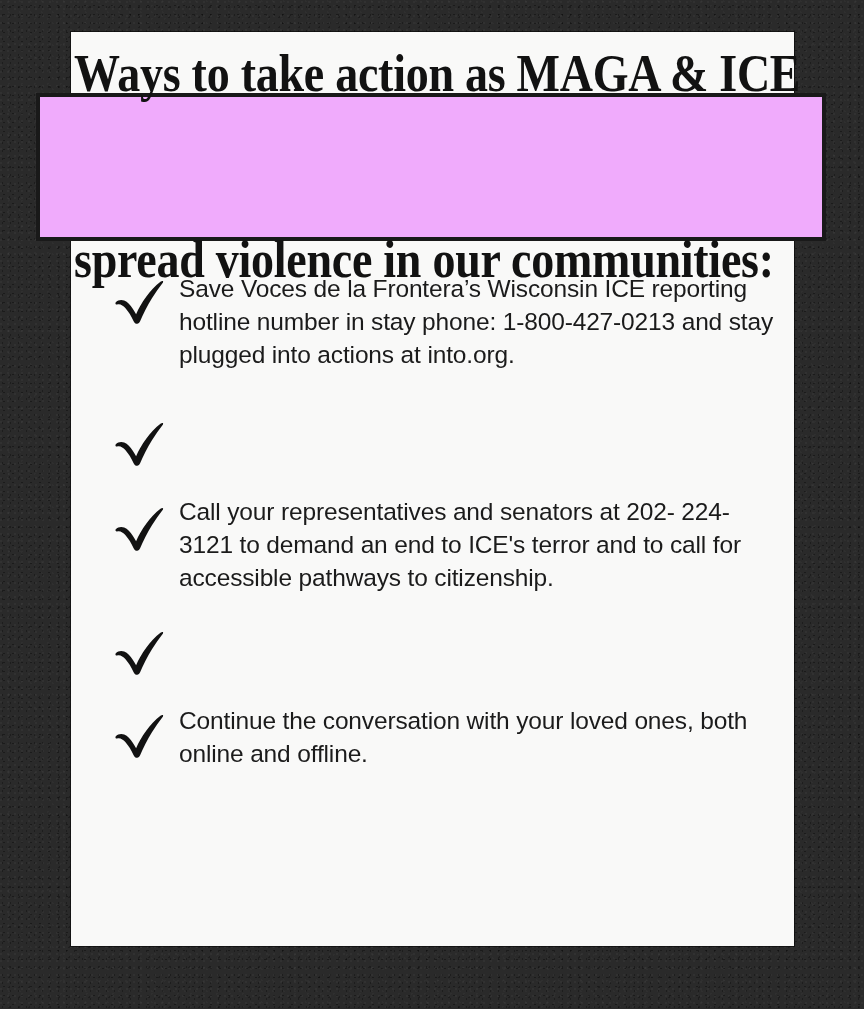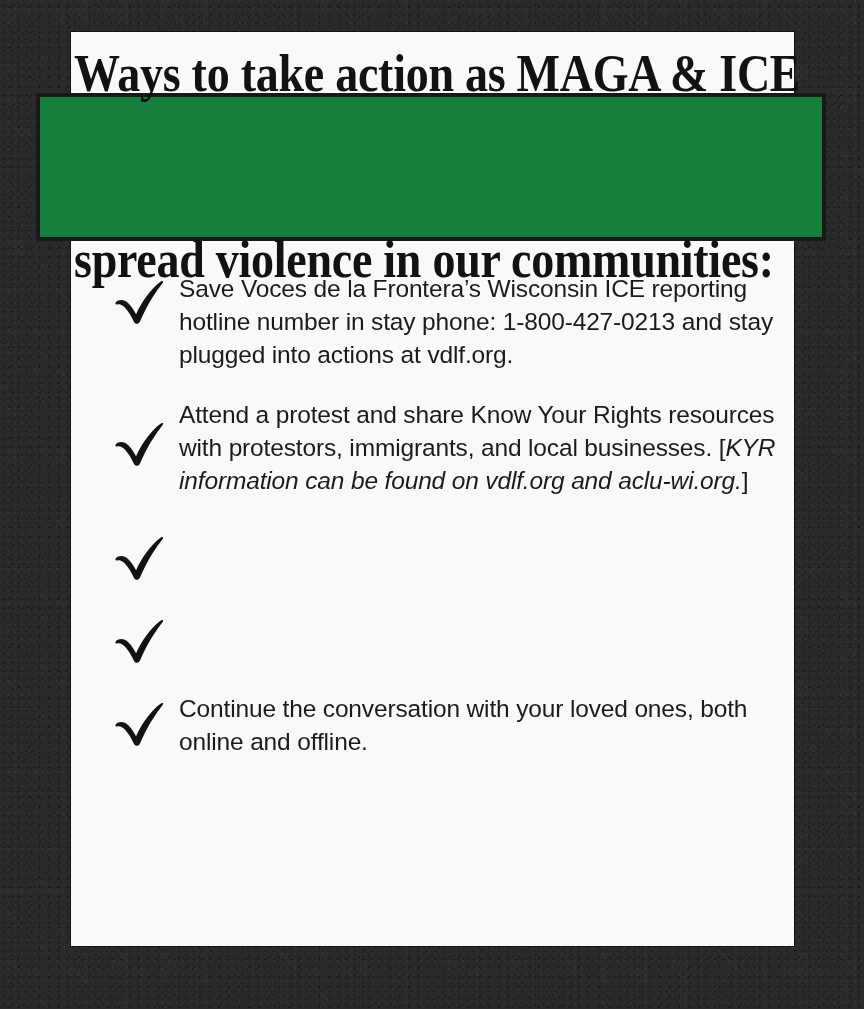--- a/index.html
+++ b/index.html
@@ -44,21 +44,21 @@
     z-index: 1;
   }
 
   
   .headline-plate {
     position: absolute;
     left: 36px;
     top: 93px;
     width: 790px;
     height: 148px;
-    background: #15803d;
+    background: #f0abfc;
     border: 4px solid #191919;
     box-sizing: border-box;
     z-index: 3;
     display: flex;
     flex-direction: column;
     justify-content: center;
     padding: 0 0 0 34px;
   }
   .headline {
     font-family: "Liberation Serif", "DejaVu Serif", serif;
@@ -141,36 +141,36 @@
   </h1>
 </div>
 
 <ul class="checklist" id="checklist">
     <li class="check-item item-1">
       <span class="check-mark">
         <svg viewBox="0 0 54 48" xmlns="http://www.w3.org/2000/svg" aria-hidden="true">
           <path d="M3.6 24.4 C6.0 22.1 9.2 21.4 12.2 22.6 C15.6 24.0 18.4 27.2 20.6 30.4 C22.0 32.5 23.1 34.4 24.1 36.2 C26.6 30.3 30.0 24.4 34.2 18.7 C38.4 13.0 43.3 7.8 48.8 3.6 C50.2 2.5 51.6 3.0 51.0 4.4 C47.1 9.4 43.3 14.7 39.8 20.4 C35.3 27.7 31.4 35.4 28.1 43.3 C27.4 45.0 26.3 45.9 24.9 45.8 C23.4 45.7 22.3 44.6 21.5 42.9 C19.3 38.1 16.6 33.7 13.3 30.0 C11.0 27.4 8.2 25.4 5.1 26.4 C4.0 26.8 3.0 25.5 3.6 24.4 Z" fill="#121212"></path>
         </svg>
       </span>
-      <span class="check-text"><span>Save Voces de la Frontera’s Wisconsin ICE reporting hotline number in stay phone: </span><b>1-800-427-0213</b><span> and stay plugged into actions at </span><b>vdlf.org.</b></span>
+      <span class="check-text"><span>Save Voces de la Frontera’s Wisconsin ICE reporting hotline number in stay phone: </span><b>1-800-427-0213</b><span> and stay plugged into actions at </span><b>into.org.</b></span>
     </li>
     <li class="check-item item-2">
       <span class="check-mark">
         <svg viewBox="0 0 54 48" xmlns="http://www.w3.org/2000/svg" aria-hidden="true">
           <path d="M3.6 24.4 C6.0 22.1 9.2 21.4 12.2 22.6 C15.6 24.0 18.4 27.2 20.6 30.4 C22.0 32.5 23.1 34.4 24.1 36.2 C26.6 30.3 30.0 24.4 34.2 18.7 C38.4 13.0 43.3 7.8 48.8 3.6 C50.2 2.5 51.6 3.0 51.0 4.4 C47.1 9.4 43.3 14.7 39.8 20.4 C35.3 27.7 31.4 35.4 28.1 43.3 C27.4 45.0 26.3 45.9 24.9 45.8 C23.4 45.7 22.3 44.6 21.5 42.9 C19.3 38.1 16.6 33.7 13.3 30.0 C11.0 27.4 8.2 25.4 5.1 26.4 C4.0 26.8 3.0 25.5 3.6 24.4 Z" fill="#121212"></path>
         </svg>
       </span>
-      <span class="check-text"><span>Attend a protest and share Know Your Rights resources with protestors, immigrants, and local businesses. [</span><i>KYR information can be found on vdlf.org and aclu-wi.org.</i><span>]</span></span>
     </li>
     <li class="check-item item-3">
       <span class="check-mark">
         <svg viewBox="0 0 54 48" xmlns="http://www.w3.org/2000/svg" aria-hidden="true">
           <path d="M3.6 24.4 C6.0 22.1 9.2 21.4 12.2 22.6 C15.6 24.0 18.4 27.2 20.6 30.4 C22.0 32.5 23.1 34.4 24.1 36.2 C26.6 30.3 30.0 24.4 34.2 18.7 C38.4 13.0 43.3 7.8 48.8 3.6 C50.2 2.5 51.6 3.0 51.0 4.4 C47.1 9.4 43.3 14.7 39.8 20.4 C35.3 27.7 31.4 35.4 28.1 43.3 C27.4 45.0 26.3 45.9 24.9 45.8 C23.4 45.7 22.3 44.6 21.5 42.9 C19.3 38.1 16.6 33.7 13.3 30.0 C11.0 27.4 8.2 25.4 5.1 26.4 C4.0 26.8 3.0 25.5 3.6 24.4 Z" fill="#121212"></path>
         </svg>
       </span>
+      <span class="check-text"><span>Call your representatives and senators at </span><b>202- 224-3121</b><span> to demand an end to ICE's terror and to call for accessible pathways to citizenship.</span></span>
     </li>
     <li class="check-item item-4">
       <span class="check-mark">
         <svg viewBox="0 0 54 48" xmlns="http://www.w3.org/2000/svg" aria-hidden="true">
           <path d="M3.6 24.4 C6.0 22.1 9.2 21.4 12.2 22.6 C15.6 24.0 18.4 27.2 20.6 30.4 C22.0 32.5 23.1 34.4 24.1 36.2 C26.6 30.3 30.0 24.4 34.2 18.7 C38.4 13.0 43.3 7.8 48.8 3.6 C50.2 2.5 51.6 3.0 51.0 4.4 C47.1 9.4 43.3 14.7 39.8 20.4 C35.3 27.7 31.4 35.4 28.1 43.3 C27.4 45.0 26.3 45.9 24.9 45.8 C23.4 45.7 22.3 44.6 21.5 42.9 C19.3 38.1 16.6 33.7 13.3 30.0 C11.0 27.4 8.2 25.4 5.1 26.4 C4.0 26.8 3.0 25.5 3.6 24.4 Z" fill="#121212"></path>
         </svg>
       </span>
     </li>
     <li class="check-item item-5">
       <span class="check-mark">

